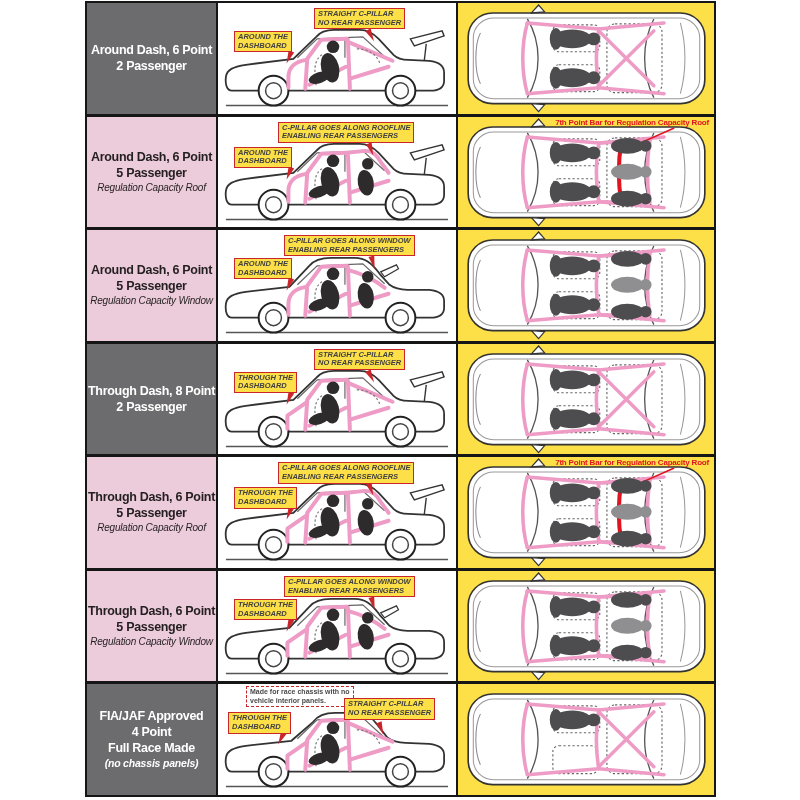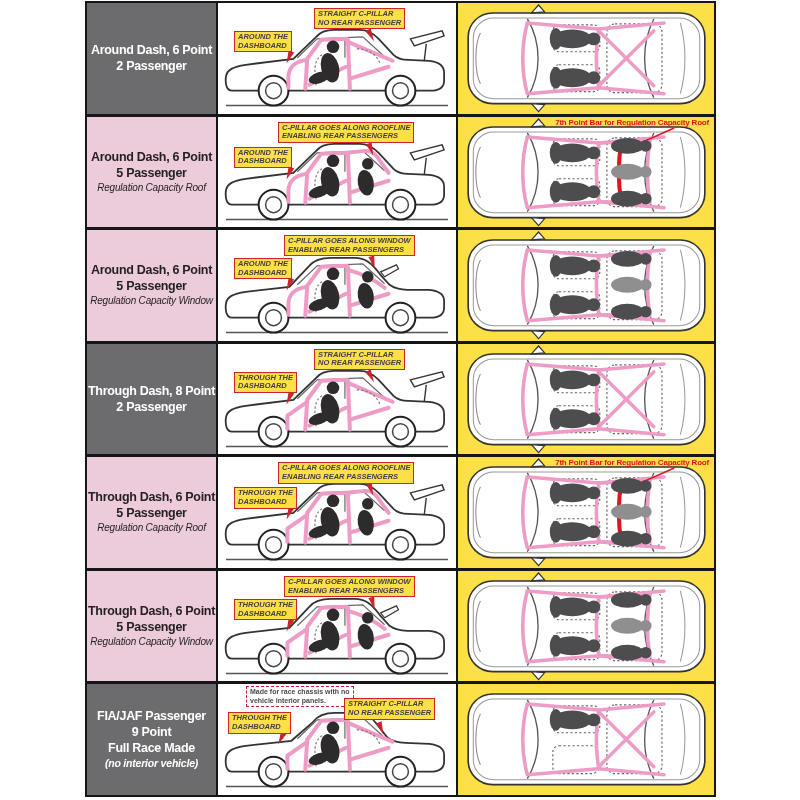--- a/index.html
+++ b/index.html
@@ -561,24 +561,24 @@
             </g>
             <g fill="#4d4d4f">
               <ellipse cx="166" cy="82" rx="16" ry="8"></ellipse>
               <circle cx="184" cy="82" r="5.8"></circle>
             </g>
           </svg>
         </div>
       </div>
       <div class="row">
         <div class="cell-label bg-gray">
-          <div class="title-line">FIA/JAF Passenger</div>
-          <div class="title-line">9 Point</div>
+          <div class="title-line">FIA/JAF Approved</div>
+          <div class="title-line">4 Point</div>
           <div class="title-line">Full Race Made</div>
-          <div class="subtitle sub-bold">(no interior vehicle)</div>
+          <div class="subtitle sub-bold">(no chassis panels)</div>
         </div>
         <div class="cell-side">
           <svg class="art" viewBox="0 0 240 111" preserveAspectRatio="none">
             <line x1="8" y1="103" x2="232" y2="103" stroke="#555" stroke-width="1.5"></line>
             <path d="M14,88 C9,88 7,82 8,74 C9,67 15,64 28,62 L74,57 L96,38 C101,31 108,29 118,29 L140,29 C148,29 154,32 160,40 L171,54 C175,57 181,59 189,59 L213,60 C222,61 228,64 228,71 L228,78 C228,85 222,88 214,88 Z" fill="#fff" stroke="#333" stroke-width="1.8"></path>
             <polyline points="80,55 100,36 146,34 168,54" fill="none" stroke="#666" stroke-width="1.2"></polyline>
             <line x1="128" y1="35" x2="128" y2="55" stroke="#666" stroke-width="1.2"></line>
             <circle cx="56" cy="88" r="15" fill="#fff" stroke="#222" stroke-width="2"></circle>
             <circle cx="56" cy="88" r="8" fill="#fff" stroke="#444" stroke-width="1.5"></circle>
             <circle cx="184" cy="88" r="15" fill="#fff" stroke="#222" stroke-width="2"></circle>

